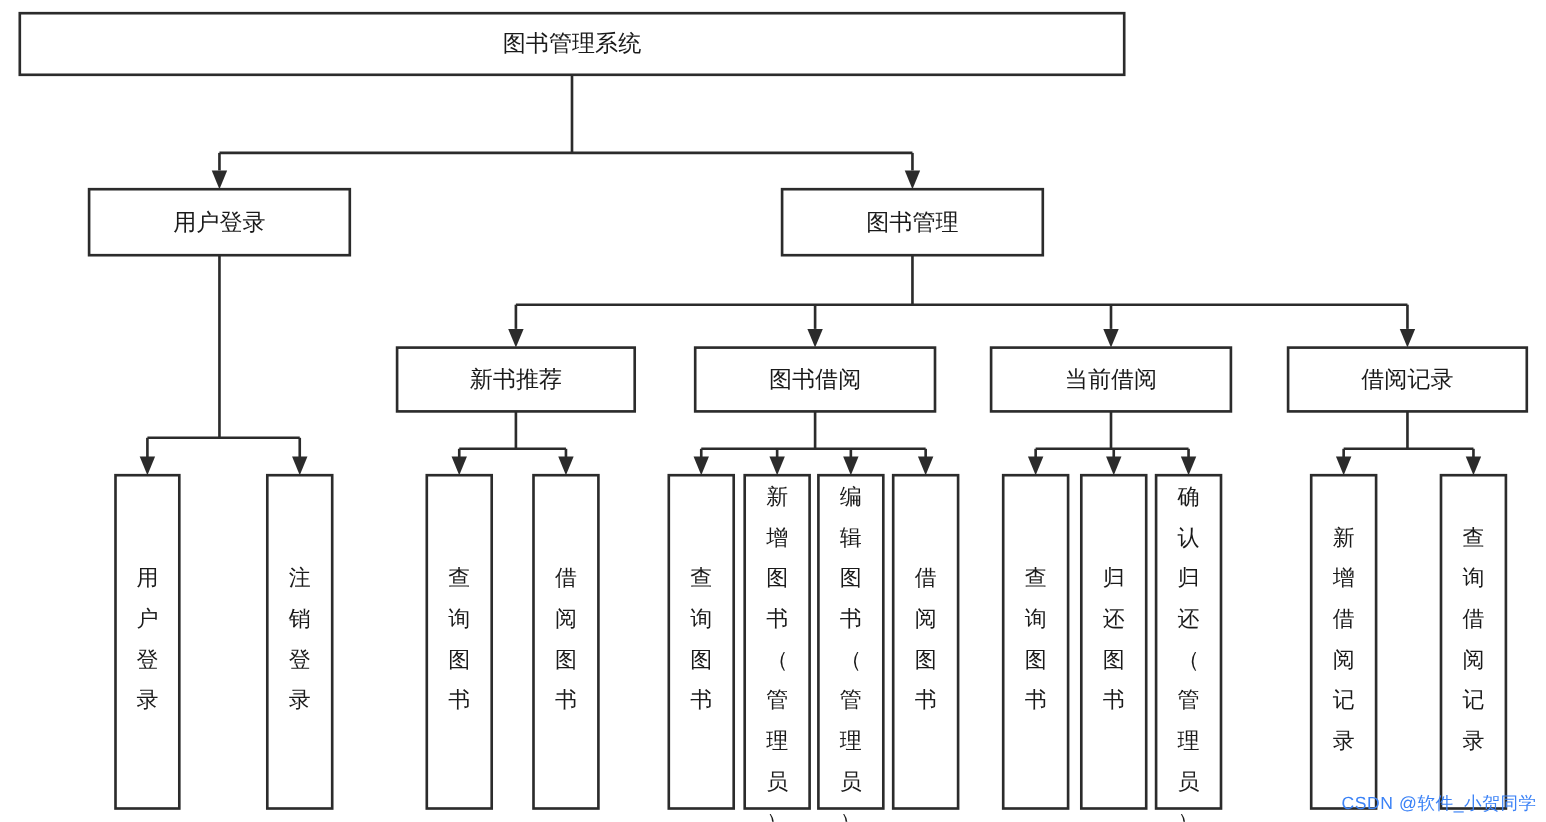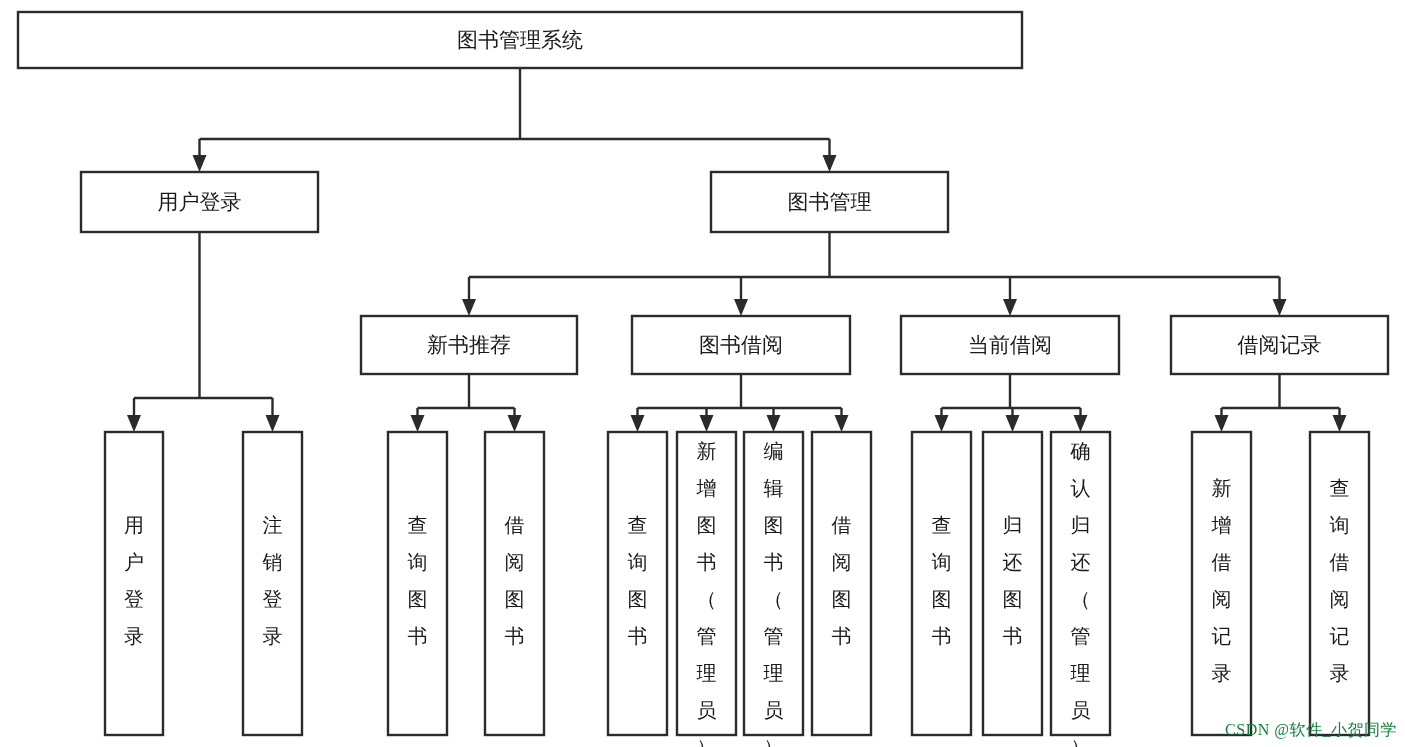--- a/index.html
+++ b/index.html
@@ -51,23 +51,23 @@
     fill: none;
   }
   .arrow-head {
     fill: #2b2b2b;
     stroke: none;
   }
   .watermark {
     position: absolute;
     right: 8px;
     bottom: 6px;
-    font-family: Liberation Serif, serif;
+    font-family: Liberation Sans, sans-serif;
     font-size: 16px;
-    color: #15803d;
+    color: #3b82f6;
     white-space: nowrap;
     user-select: none;
     letter-spacing: 0.5px;
   }
 </style>
 </head>
 <body>
 
 <div id="diagram-root">
 

